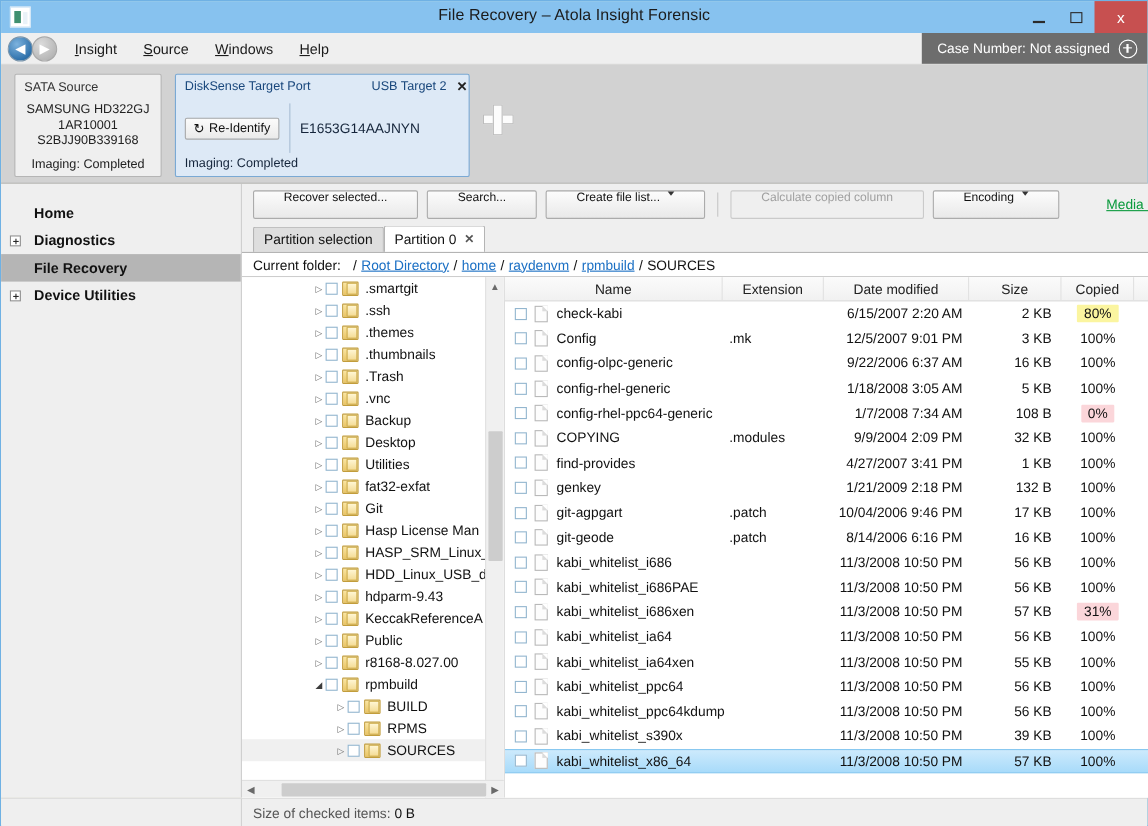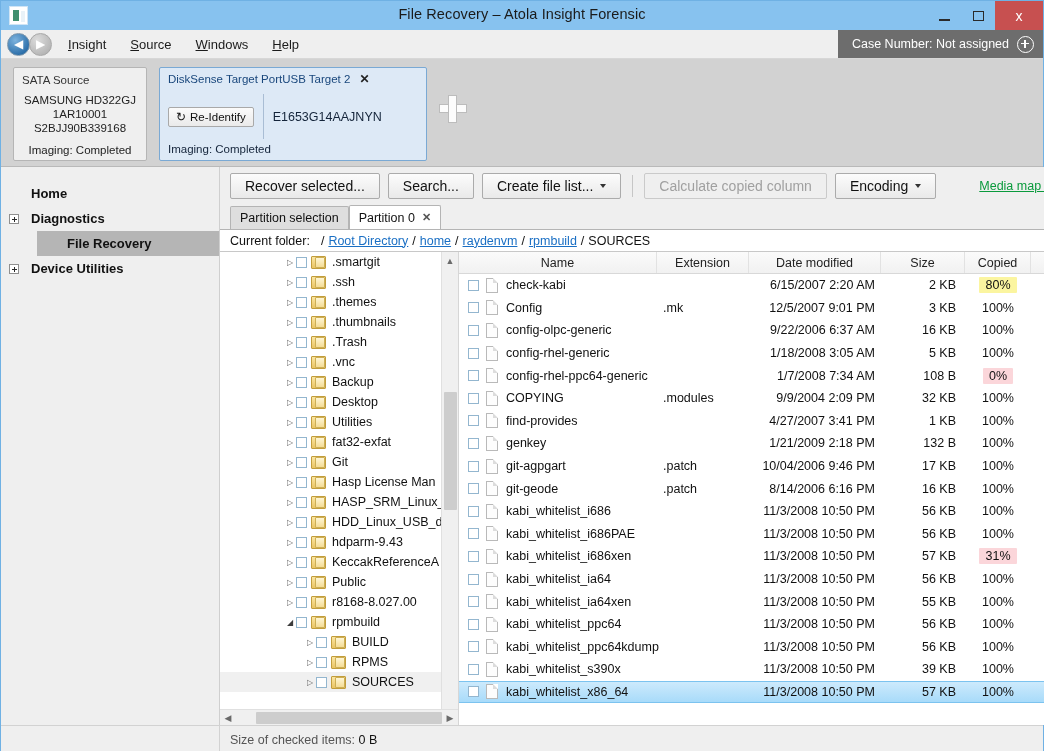--- a/index.html
+++ b/index.html
@@ -95,21 +95,21 @@
   }
   .devcard.sata{width:134px;padding:6px 8px;}
   .devcard.target{
     width:268px;border-color:#7aa9d4;background:#dde9f6;padding:0;
     display:flex;flex-direction:column;
   }
   .sata-head{font-size:11.5px;color:#333;margin-bottom:7px;}
   .sata-body{text-align:center;font-size:11.5px;color:#222;line-height:14px;}
   .sata-foot{text-align:center;font-size:11.5px;color:#222;margin-top:9px;}
   .tgt-head{
-    display:flex;align-items:center;
+    display:flex;align-items:center;justify-content:space-between;
     padding:4px 1px 4px 8px;font-size:11.5px;color:#19477c;
   }
   .tgt-head .right{display:flex;align-items:center;gap:9px;}
   .tgt-x{font-size:12px;color:#222;font-weight:bold;cursor:default;}
   .tgt-mid{display:flex;align-items:center;padding:2px 8px 0 8px;gap:9px;flex:1;}
   .reid-btn{
     background:linear-gradient(#fbfbfb,#eaeaea);border:1px solid #a9a9a9;border-radius:2px;
     font-size:11.5px;color:#111;padding:3px 7px;display:flex;align-items:center;gap:4px;
     white-space:nowrap;
   }
@@ -131,21 +131,21 @@
 
   
   .sidebar{
     width:218px;flex:0 0 218px;background:#efefef;padding-top:14px;
     box-sizing:border-box;
   }
   .side-item{
     height:25px;display:flex;align-items:center;font-size:13px;
     font-weight:bold;color:#111;padding-left:8px;box-sizing:border-box;
   }
-  .side-item.active{background:#b5b5b5;margin-left:36px;}
+  .side-item.active{background:#b5b5b5;}
   .expander{
     width:10px;height:10px;border:1px solid #8f8f8f;background:#fff;
     margin-right:6px;position:relative;flex:0 0 auto;box-sizing:border-box;
   }
   .expander:before,.expander:after{content:"";position:absolute;background:#2a2a2a;}
   .expander:before{left:1.5px;top:4px;width:5px;height:1px;}
   .expander:after{left:3.5px;top:2px;width:1px;height:5px;}
   .expander.blank{border:none;background:none;}
   .expander.blank:before,.expander.blank:after{display:none;}
   .side-label{margin-left:14px;}
@@ -155,22 +155,22 @@
   .main{
     flex:1;background:#efefef;border-left:1px solid #cfcfcf;
     display:flex;flex-direction:column;
   }
   .toolbar{
     height:38px;display:flex;align-items:center;gap:8px;padding:0 10px;
     box-sizing:border-box;
   }
   .tb-btn{
     background:linear-gradient(#fcfcfc,#e9e9e9);border:1px solid #ababab;border-radius:2px;
-    font-size:14px;color:#111;height:24px;padding:0 14px;
-    display:flex;align-items:center;gap:7px;white-space:nowrap;
+    font-size:11px;color:#111;height:24px;padding:0 27px;
+    display:flex;gap:7px;white-space:nowrap;
   }
   .tb-btn.disabled{color:#a0a0a0;background:#efefef;border-color:#cacaca;}
   .caret{width:0;height:0;border-left:3.5px solid transparent;border-right:3.5px solid transparent;border-top:4px solid #333;}
   .tb-sep{width:1px;height:22px;background:#c6c6c6;margin:0 3px;}
   .tb-link{font-size:12.5px;text-decoration:underline;white-space:nowrap;margin-left:27px;}
   .tb-link.green{color:#0a9a3c;}
   .tb-link.blue{color:#1a6fc4;}
 
   .tabrow{display:flex;align-items:flex-end;height:24px;padding-left:10px;box-sizing:border-box;}
   .ptab{

